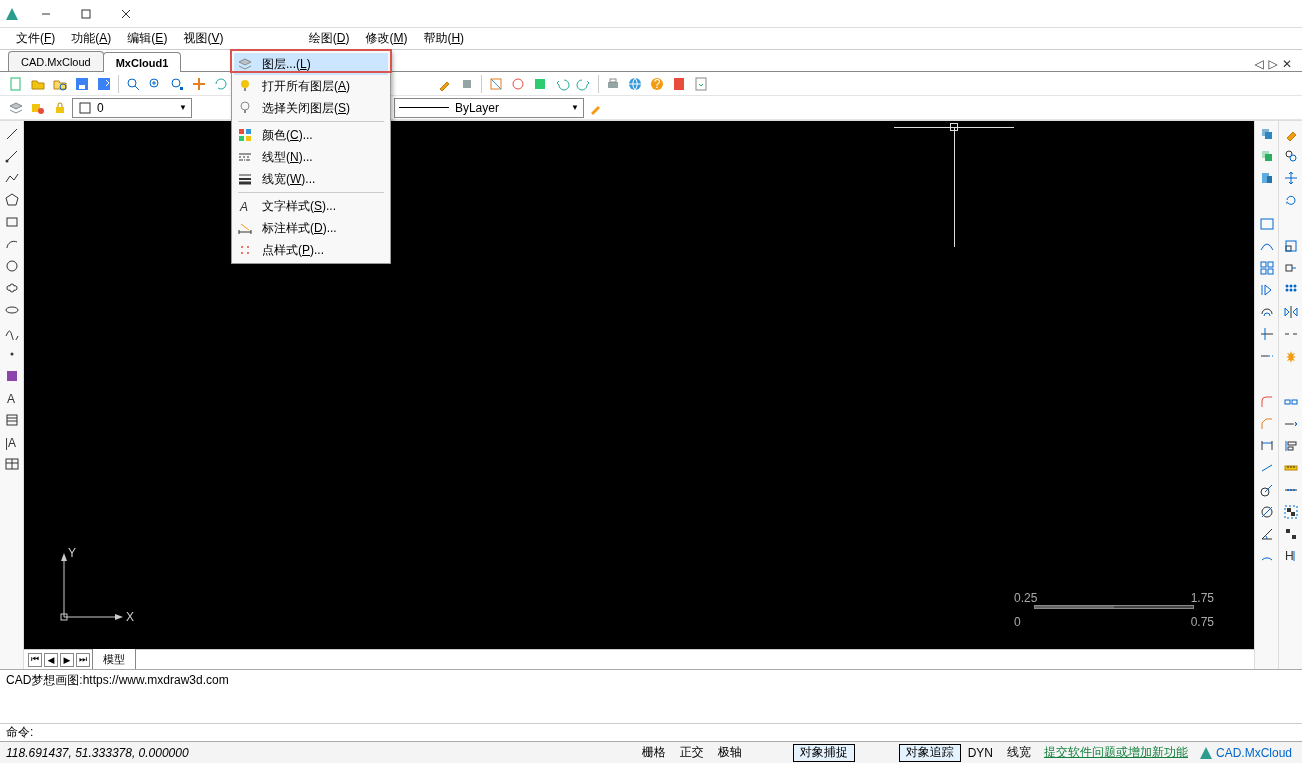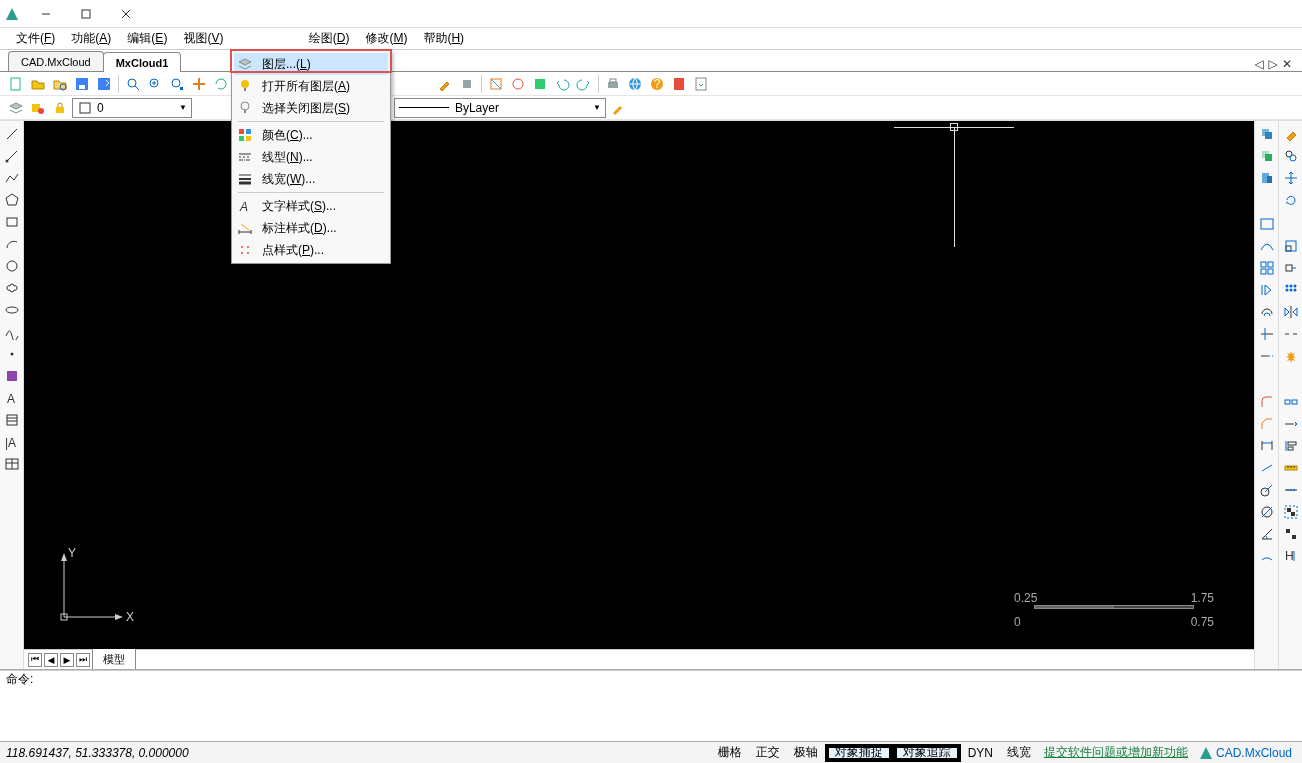--- a/index.html
+++ b/index.html
@@ -26,21 +26,21 @@
 .tabbar .tabctl { width: 14px; height: 14px; display:flex; align-items:center; justify-content:center; color:#333; }
 
 
 .toolbar { height: 24px; display: flex; align-items: center; padding: 2px 6px; gap: 2px; border-bottom: 1px solid #e5e5e5; }
 .tbtn { width: 20px; height: 20px; display: flex; align-items: center; justify-content: center; }
 .tbtn svg { width: 16px; height: 16px; }
 .tsep { width: 1px; height: 18px; background: #ccc; margin: 0 2px; }
 .combo { height: 20px; border: 1px solid #888; display: flex; align-items: center; padding: 0 4px; background: #fff; font-size: 11px; }
 .combo .drop { margin-left: 4px; font-size: 8px; }
 .layerbox { width: 120px; }
-.ltypebox { width: 212px; justify-content: center; }
+.ltypebox { width: 190px; justify-content: center; }
 
 
 .workarea { flex: 1; display: flex; border-top: 1px solid #ddd; min-height: 0; }
 .sidebar { width: 24px; background: #f8f8f8; border-right: 1px solid #ddd; display: flex; flex-direction: column; gap: 4px; padding: 4px 2px; }
 .sidebar .tbtn { height: 18px; }
 .sidebar-right { border-left: 1px solid #ddd; border-right: none; }
 .canvaswrap { flex: 1; display: flex; flex-direction: column; min-width: 0; }
 .canvas { flex: 1; background: #000; position: relative; overflow: hidden; }
 .ucs { position: absolute; left: 30px; bottom: 20px; color: #ccc; font-size: 11px; }
 .cursor-cross { position: absolute; right: 300px; top: 6px; }
@@ -58,21 +58,21 @@
 
 .cmdarea { height: 72px; border-top: 1px solid #aaa; background: #fff; display: flex; flex-direction: column; font-family: "SimSun", monospace; font-size: 12px; }
 .cmdhist { flex: 1; padding: 2px 6px; overflow: hidden; }
 .cmdline { height: 18px; border-top: 1px solid #ccc; padding: 0 6px; display: flex; align-items: center; }
 
 
 .statusbar { height: 22px; border-top: 1px solid #aaa; display: flex; align-items: center; padding: 0 6px; gap: 0; font-size: 12px; background: #f4f4f4; }
 .statusbar .coord { width: 220px; font-style: italic; }
 .statusbar .flex { flex: 1; }
 .statusbar .statbtn { padding: 0 6px; height: 18px; display: flex; align-items: center; border: 1px solid transparent; }
-.statusbar .statbtn.on { border: 4px solid #000000; background: #e5f3ff; }
+.statusbar .statbtn.on { border: 1px solid #000000; background: #e5f3ff; margin-left: 44px; }
 .statusbar .link { color: #15803d; text-decoration: underline; padding: 0 6px; }
 .statusbar .brand { color: #0066cc; padding: 0 4px; display: flex; align-items: center; gap: 2px; }
 
 
 .dropdown { position: absolute; left: 231px; top: 50px; width: 160px; background: #f8f8f8; border: 1px solid #999; box-shadow: 2px 2px 4px rgba(0,0,0,0.3); z-index: 100; padding: 2px; }
 .dropdown .dhl { position: absolute; left: -2px; top: -2px; right: -2px; height: 24px; border: 2px solid #d9534f; pointer-events: none; }
 .dropdown .ditem { height: 22px; display: flex; align-items: center; padding: 0 6px 0 2px; gap: 8px; }
 .dropdown .ditem.sel { background: #cde6ff; }
 .dropdown .ditem .dicon { width: 18px; height: 18px; display: flex; align-items: center; justify-content: center; }
 .dropdown .dsep { height: 1px; background: #ccc; margin: 2px 4px; }
@@ -763,20 +763,21 @@
     <div class="tbtn">
         <svg viewBox="0 0 16 16">
           <text x="2" y="12" font-size="11" fill="#333">H</text>
           <line x1="11" y1="3" x2="11" y2="13" stroke="#06c"></line>
         </svg>
       </div>
   </div>
 </div>
 
 <div class="cmdarea">
+  <div class="cmdhist">CAD梦想画图:https://www.mxdraw3d.com</div>
   <div class="cmdline">
     <span>命令:</span>
   </div>
 </div>
 
 <div class="statusbar">
   <div class="coord">118.691437,  51.333378,  0.000000</div>
   <div class="flex"></div>
   <div class="statbtn">栅格</div>
   <div class="statbtn">正交</div>

